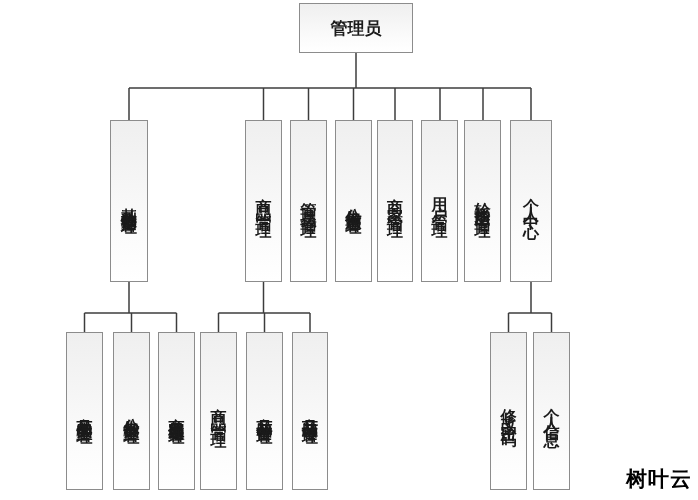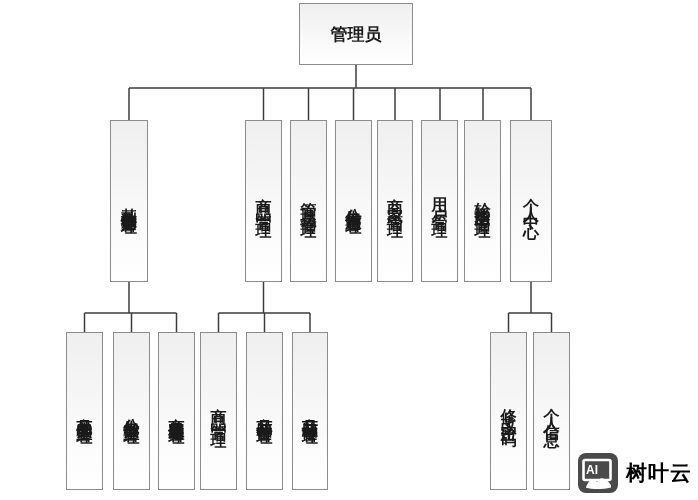--- a/index.html
+++ b/index.html
@@ -95,21 +95,21 @@
       <path d="M264.5,313 L264.5,332"></path>
       <path d="M310,313 L310,332"></path>
 
       <path d="M531,282 L531,313"></path>
       <path d="M508.5,313 L551.5,313"></path>
       <path d="M508.5,313 L508.5,332"></path>
       <path d="M551.5,313 L551.5,332"></path>
     </g>
   </svg>
 
-  <div class="node root" style="left:299px;top:3px;width:114px;height:62px">
+  <div class="node root" style="left:299px;top:3px;width:114px;height:50px">
     <span class="hlabel">管理员</span>
   </div>
 
   <div class="node" style="left:110px;top:120px;width:38px;height:162px">
     <span class="vlabel v6">基础数据管理</span>
   </div>
   <div class="node" style="left:245px;top:120px;width:37px;height:162px">
     <span class="vlabel v4">商品管理</span>
   </div>
   <div class="node" style="left:290px;top:120px;width:37px;height:162px">
@@ -152,23 +152,16 @@
   </div>
 
   <div class="node" style="left:490px;top:332px;width:37px;height:158px">
     <span class="vlabel v4">修改密码</span>
   </div>
   <div class="node" style="left:533px;top:332px;width:37px;height:158px">
     <span class="vlabel v4">个人信息</span>
   </div>
 
   <div class="watermark">
-    <div class="wm-logo">
-      <svg width="40" height="40" viewBox="0 0 40 40">
-        <rect x="5.5" y="7" width="27" height="20" rx="1.5" fill="none" stroke="#ffffff" stroke-width="2.6"></rect>
-        <text x="8" y="21" font-size="12" font-weight="bold" fill="#ffffff" font-family="Liberation Sans, sans-serif">AI</text>
-        <path d="M8,34 C12,25 16,24 19,29 C22,23 27,24 33,32 L33,34.5 C25,36.5 14,36.5 8,34.8 Z" fill="#ffffff"></path>
-      </svg>
-    </div>
     <span class="wm-text">树叶云</span>
   </div>
 
 </div>
 
 </body></html>

